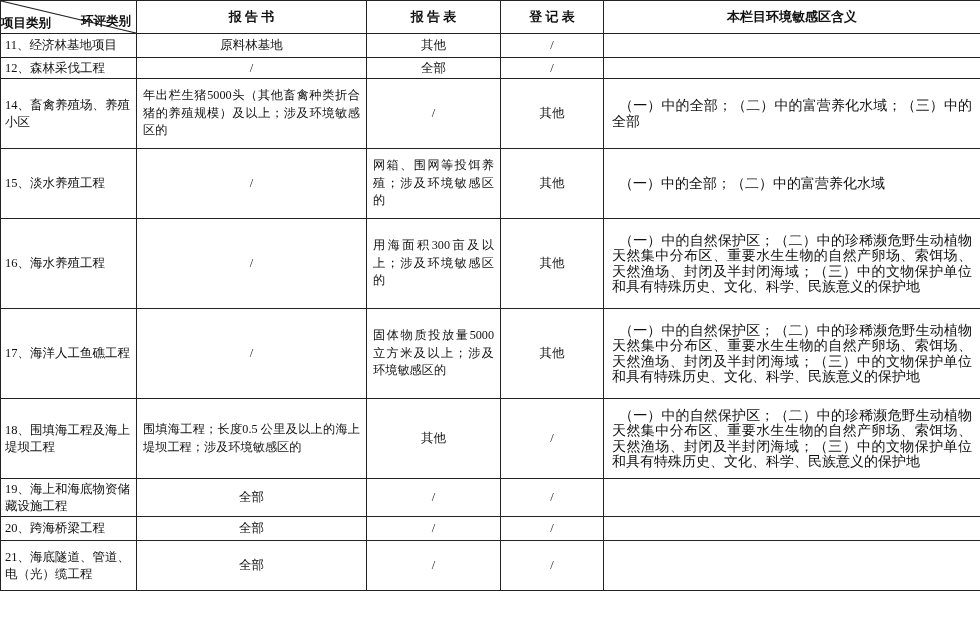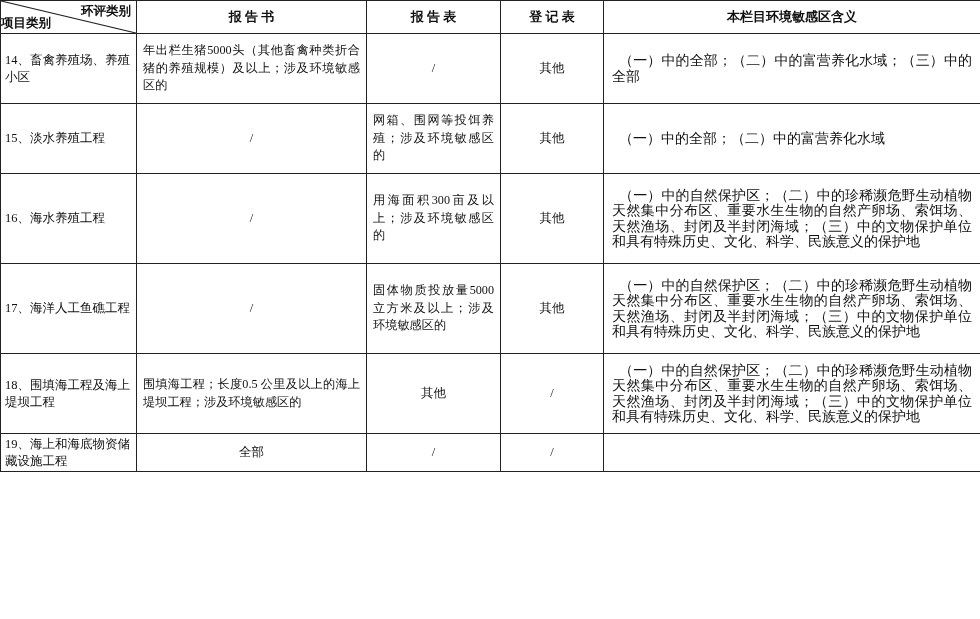--- a/index.html
+++ b/index.html
@@ -49,21 +49,21 @@
     position:relative;
     padding:0;
   }
   td.diag svg{position:absolute;left:0;top:0;width:100%;height:100%;}
   td.diag .lbl{
     position:absolute;
     font-weight:bold;
     font-size:12.5px;
     white-space:nowrap;
   }
-  td.diag .top-lbl{top:2px;right:5px;text-align:right;}
+  td.diag .top-lbl{top:12px;right:5px;text-align:right;}
   td.diag .bot-lbl{bottom:2px;left:0;}
 </style>
 </head>
 <body>
 
 <table>
   <colgroup>
     <col style="width:136px">
     <col style="width:230px">
     <col style="width:134px">
@@ -79,21 +79,35 @@
       </svg>
       <span class="lbl top-lbl">环评类别</span>
       <span class="lbl bot-lbl">项目类别</span>
     </td>
     <td>报 告 书</td>
     <td>报 告 表</td>
     <td>登 记 表</td>
     <td>本栏目环境敏感区含义</td>
   </tr>
 
+  <tr style="height:24px">
+    <td class="cat">11、经济林基地项目</td>
+    <td>原料林基地</td>
+    <td>其他</td>
+    <td>/</td>
+    <td class="meaning"></td>
+  </tr>
 
+  <tr style="height:21px">
+    <td class="cat">12、森林采伐工程</td>
+    <td>/</td>
+    <td>全部</td>
+    <td>/</td>
+    <td class="meaning"></td>
+  </tr>
 
 
   <tr style="height:70px">
     <td class="cat">14、畜禽养殖场、养殖小区</td>
     <td class="long">年出栏生猪5000头（其他畜禽种类折合猪的养殖规模）及以上；涉及环境敏感区的</td>
     <td>/</td>
     <td>其他</td>
     <td class="meaning">（一）中的全部；（二）中的富营养化水域；（三）中的全部</td>
   </tr>
 
@@ -130,15 +144,29 @@
   </tr>
 
   <tr style="height:38px">
     <td class="cat">19、海上和海底物资储藏设施工程</td>
     <td>全部</td>
     <td>/</td>
     <td>/</td>
     <td class="meaning"></td>
   </tr>
 
+  <tr style="height:24px">
+    <td class="cat">20、跨海桥梁工程</td>
+    <td>全部</td>
+    <td>/</td>
+    <td>/</td>
+    <td class="meaning"></td>
+  </tr>
 
+  <tr style="height:50px">
+    <td class="cat">21、海底隧道、管道、电（光）缆工程</td>
+    <td>全部</td>
+    <td>/</td>
+    <td>/</td>
+    <td class="meaning"></td>
+  </tr>
 </tbody>
   </table>
 
 </body></html>

